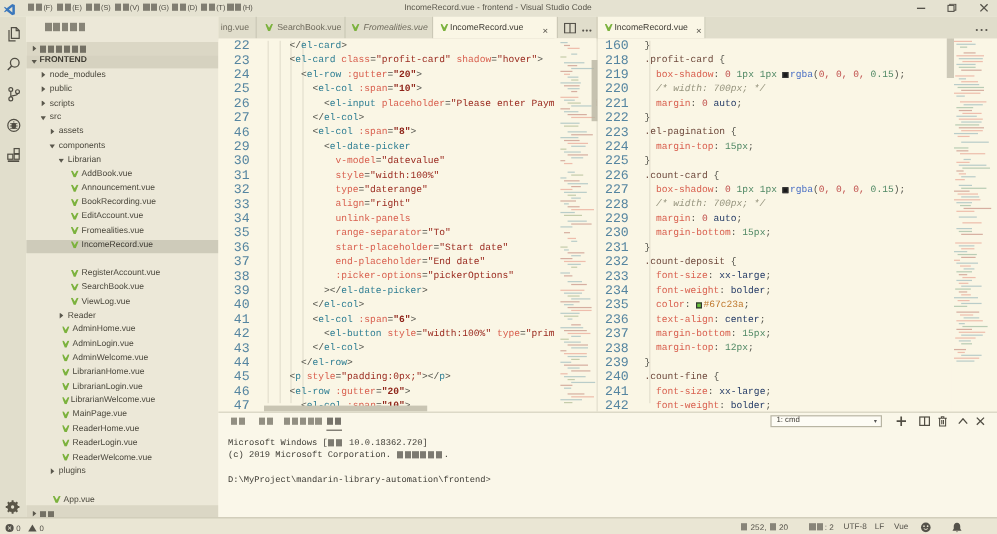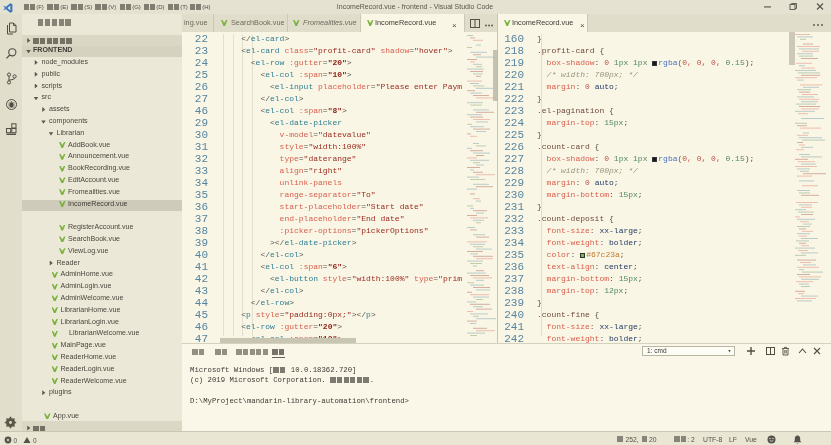--- a/index.html
+++ b/index.html
@@ -206,21 +206,21 @@
       <div class="trow" style="top:290.7px">
         <span class="vic" style="left:29.5px;top:2.5px"></span>
         <span class="lbl" style="left:38.5px;color:#4a473c">LibrarianHome.vue</span>
       </div>
       <div class="trow" style="top:302.5px">
         <span class="vic" style="left:29.5px;top:2.5px"></span>
         <span class="lbl" style="left:38.5px;color:#4a473c">LibrarianLogin.vue</span>
       </div>
       <div class="trow" style="top:314.3px">
         <span class="vic" style="left:29.5px;top:2.5px"></span>
-        <span class="lbl" style="left:47px;color:#4a473c">LibrarianWelcome.vue</span>
+        <span class="lbl" style="left:37px;color:#4a473c">LibrarianWelcome.vue</span>
       </div>
       <div class="trow" style="top:326.1px">
         <span class="vic" style="left:29.5px;top:2.5px"></span>
         <span class="lbl" style="left:38.5px;color:#4a473c">MainPage.vue</span>
       </div>
       <div class="trow" style="top:337.9px">
         <span class="vic" style="left:29.5px;top:2.5px"></span>
         <span class="lbl" style="left:38.5px;color:#4a473c">ReaderHome.vue</span>
       </div>
       <div class="trow" style="top:349.7px">

